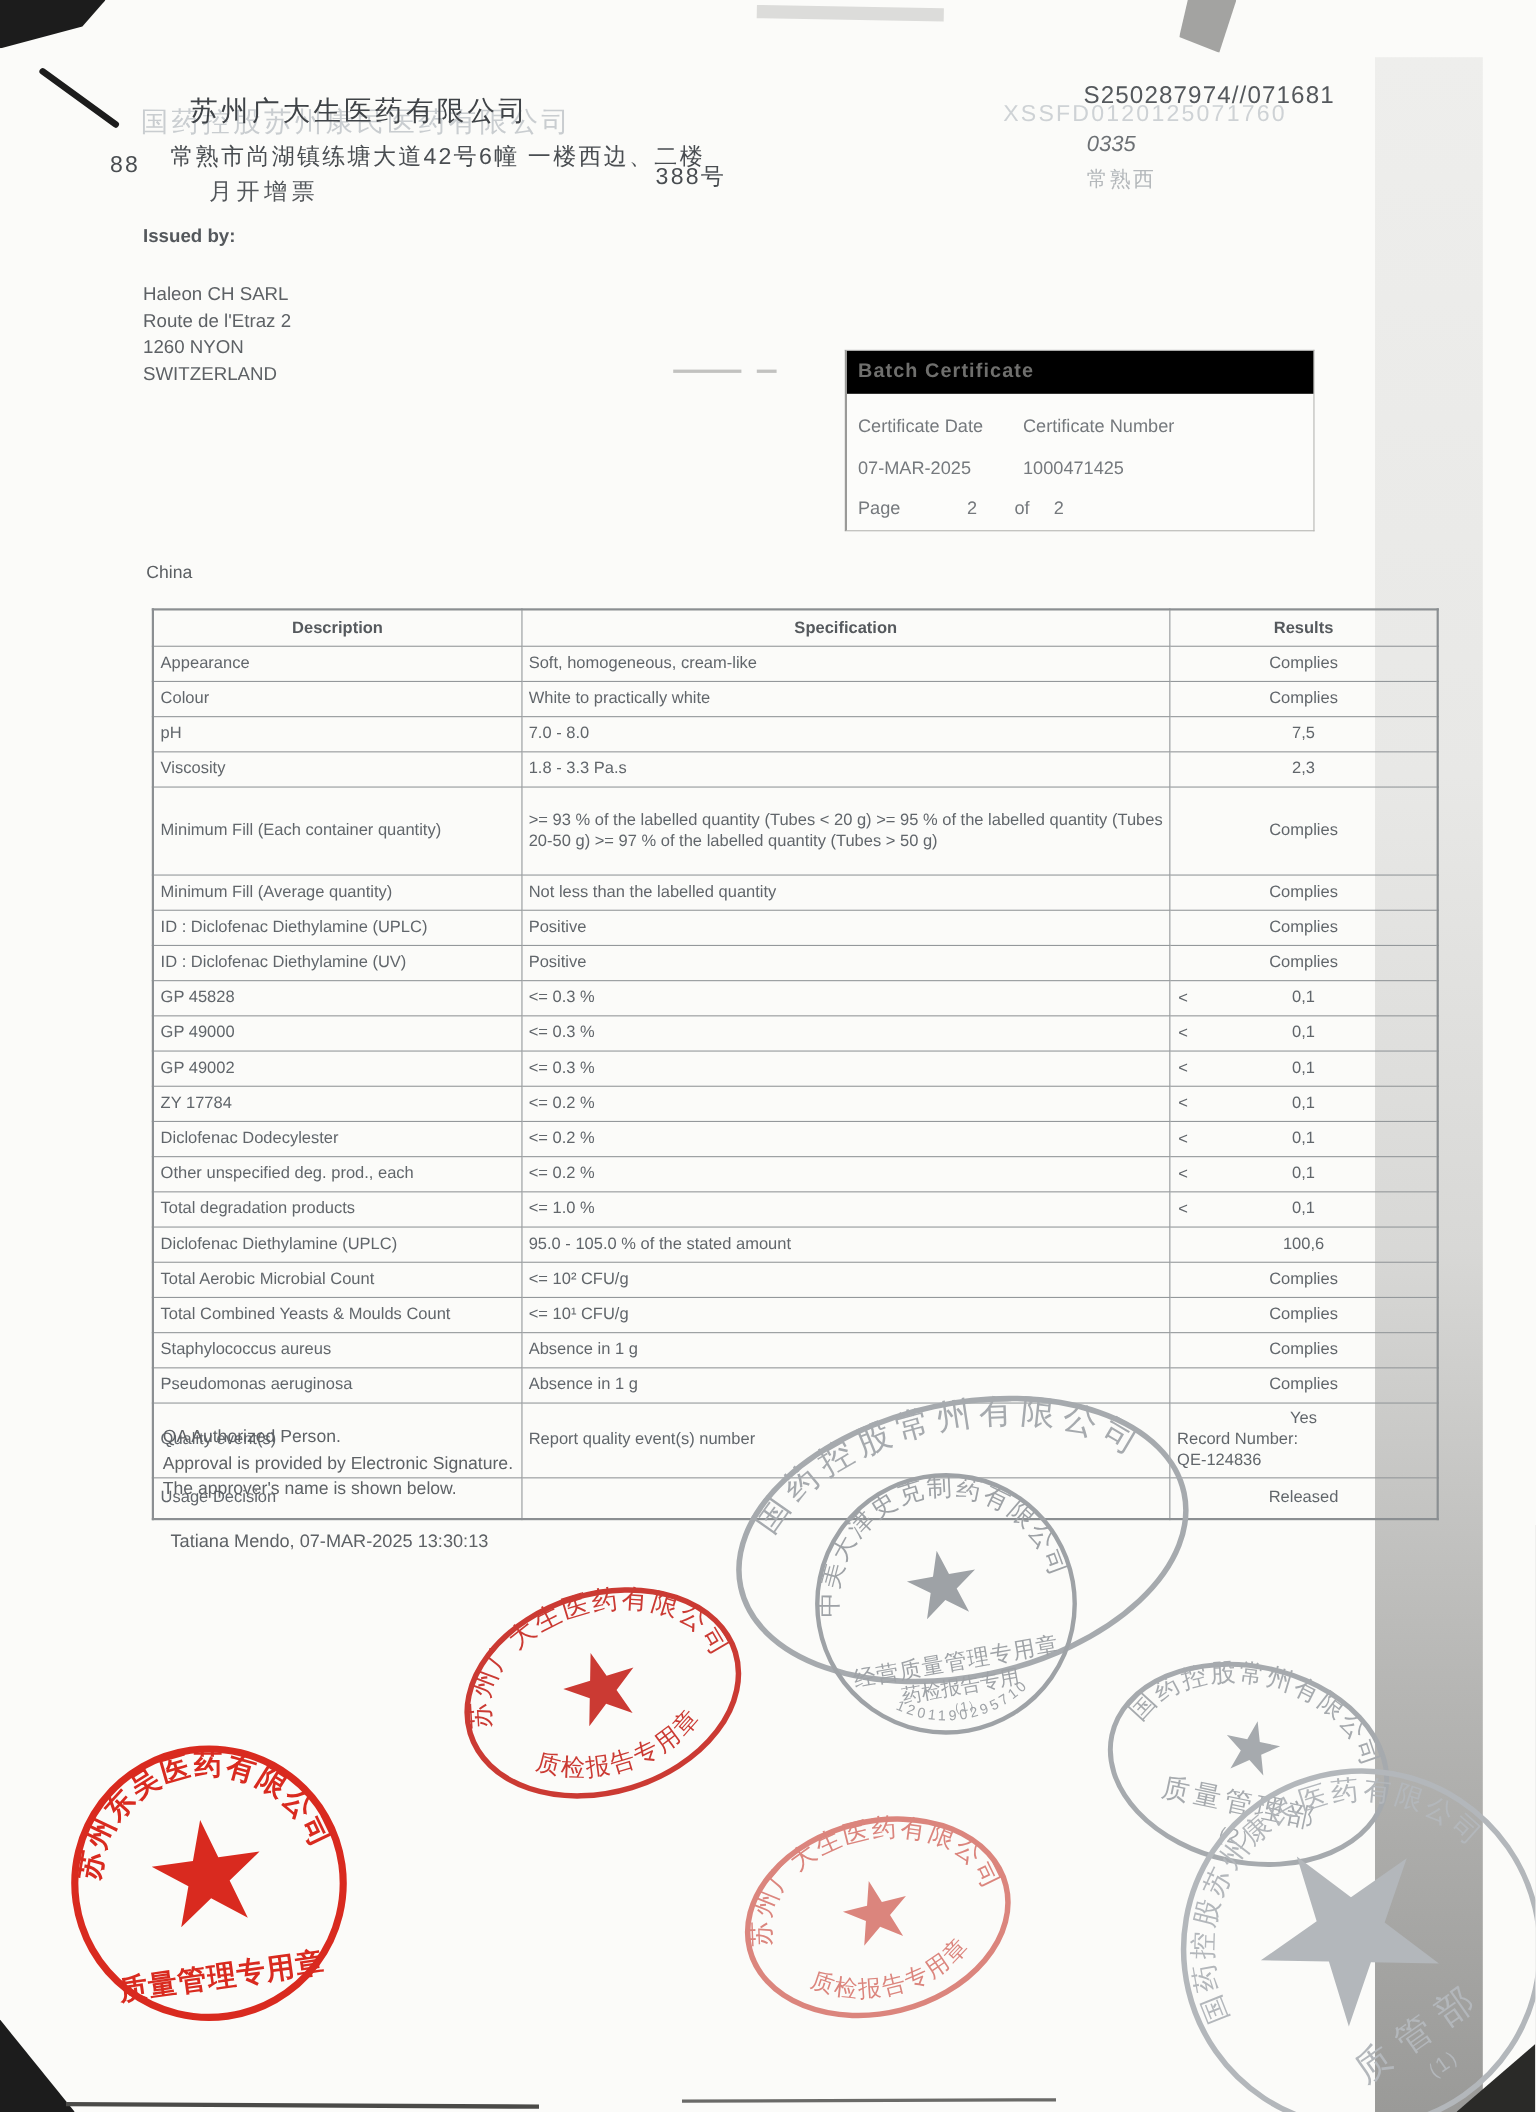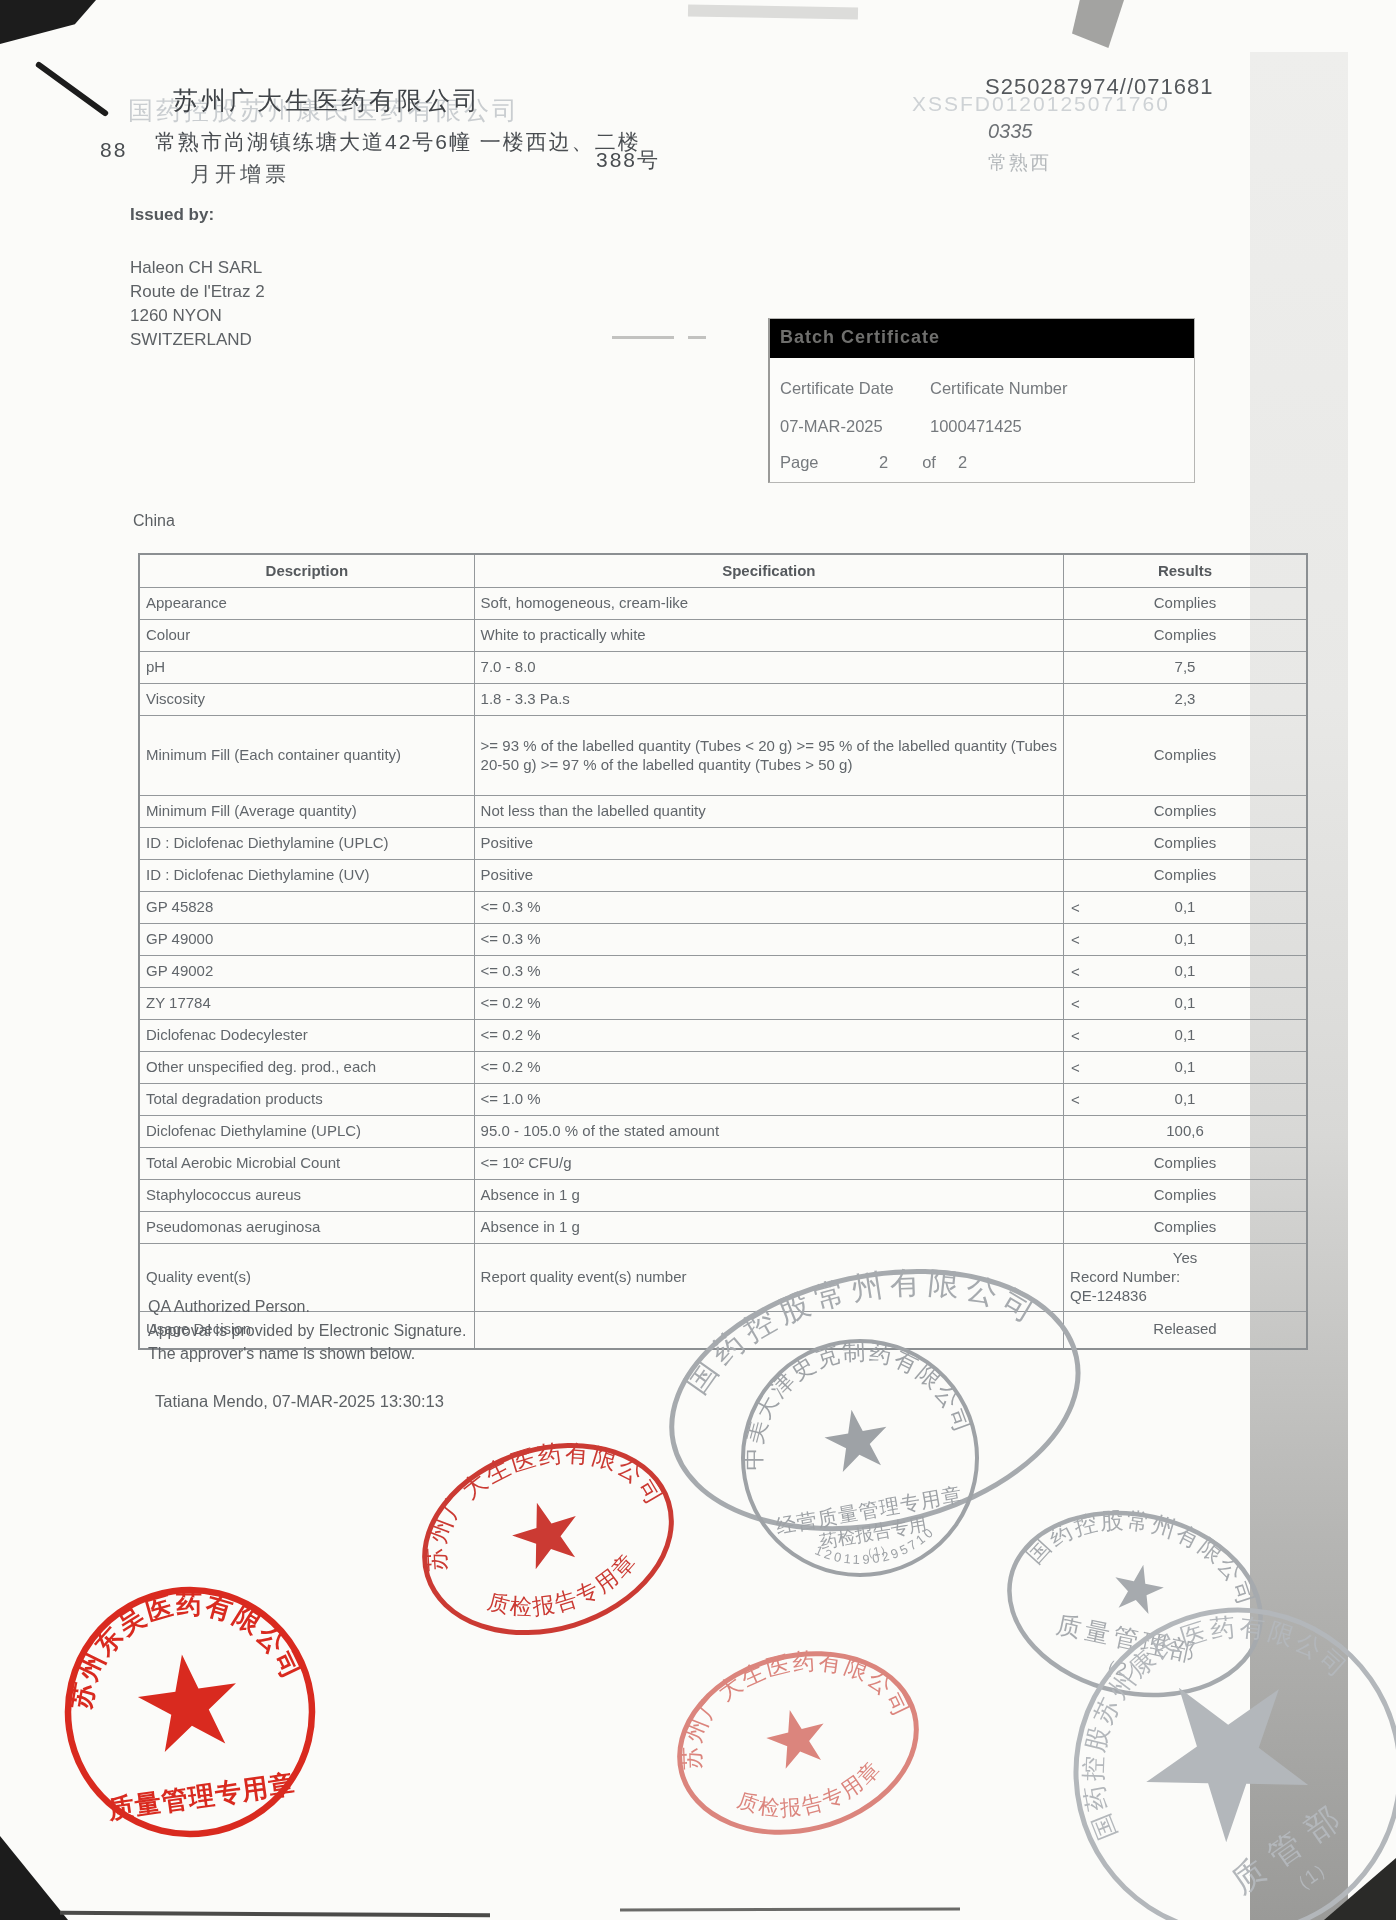--- a/index.html
+++ b/index.html
@@ -246,20 +246,27 @@
           </td>
         </tr>
         <tr>
           <td class="c-desc">Total Aerobic Microbial Count</td>
           <td class="c-spec">&lt;= 10² CFU/g</td>
           <td class="c-res">
             <div class="rv">Complies</div>
           </td>
         </tr>
         <tr>
+          <td class="c-desc">Total Combined Yeasts &amp; Moulds Count</td>
+          <td class="c-spec">&lt;= 10¹ CFU/g</td>
+          <td class="c-res">
+            <div class="rv">Complies</div>
+          </td>
+        </tr>
+        <tr>
           <td class="c-desc">Staphylococcus aureus</td>
           <td class="c-spec">Absence in 1 g</td>
           <td class="c-res">
             <div class="rv">Complies</div>
           </td>
         </tr>
         <tr>
           <td class="c-desc">Pseudomonas aeruginosa</td>
           <td class="c-spec">Absence in 1 g</td>
           <td class="c-res">

